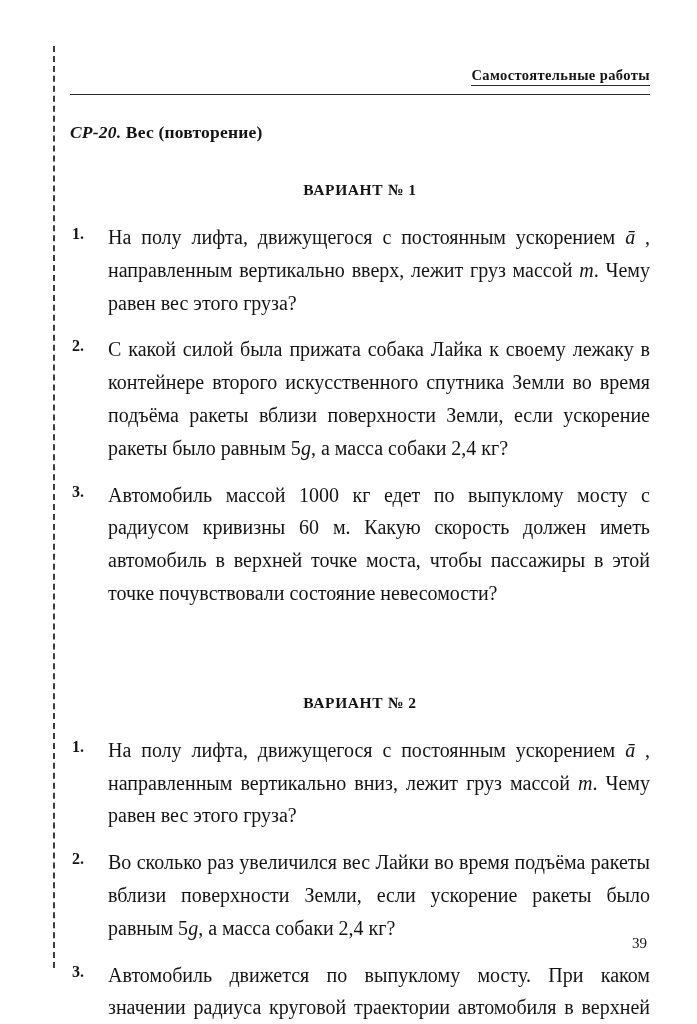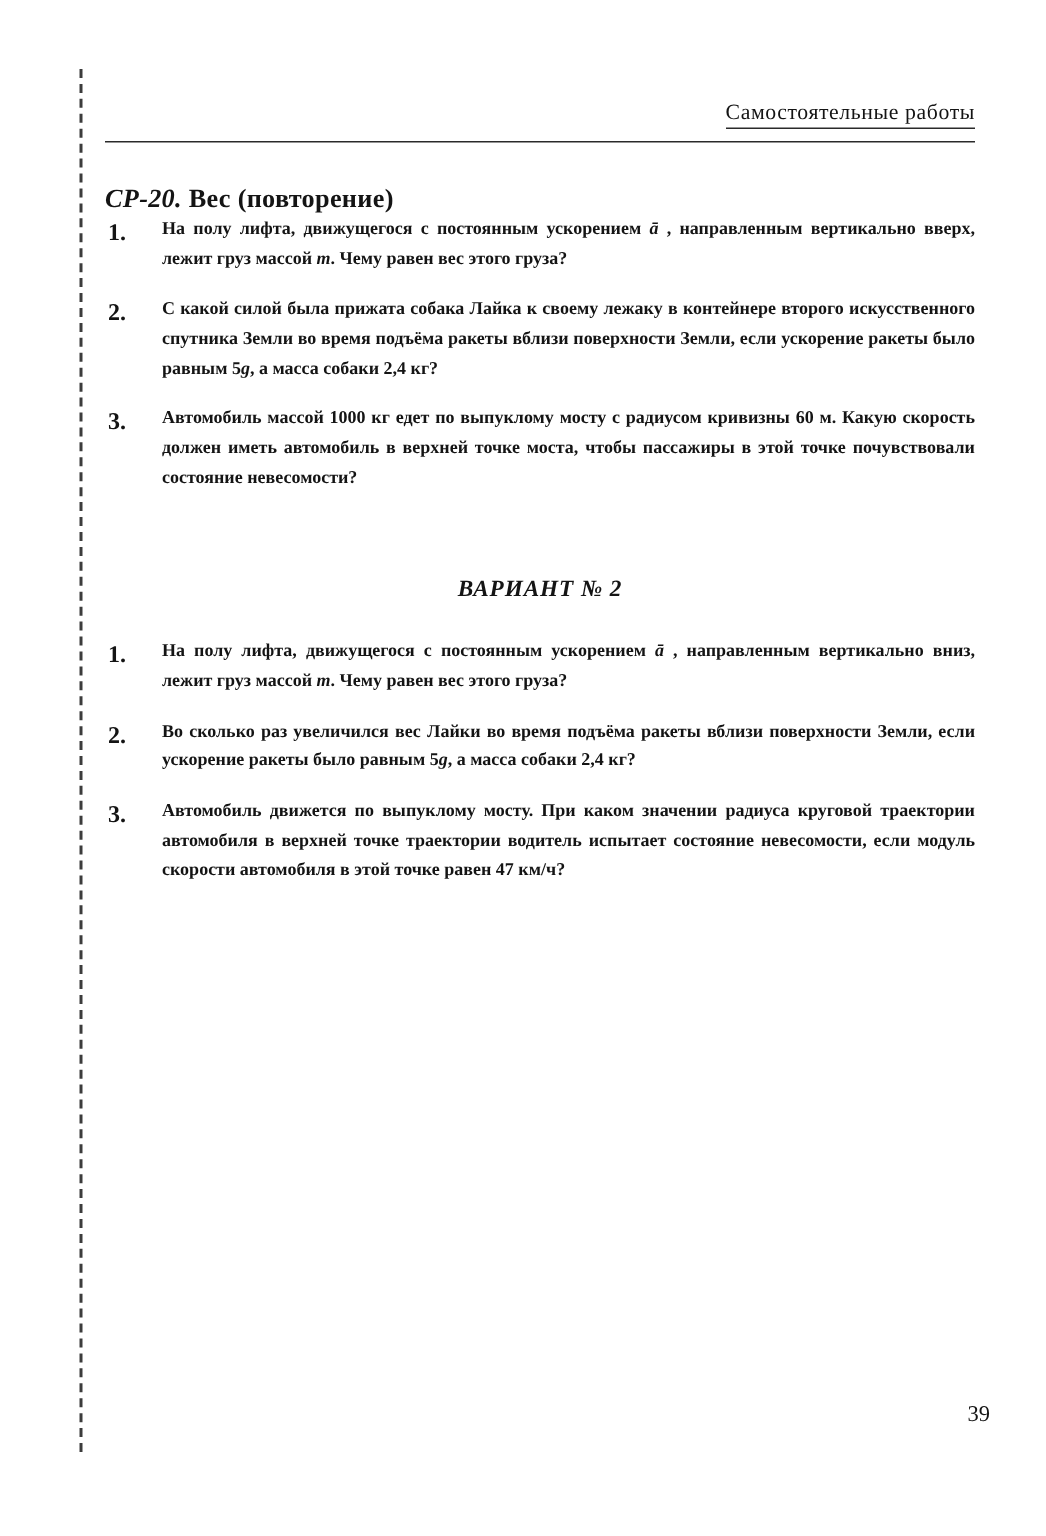--- a/index.html
+++ b/index.html
@@ -25,66 +25,66 @@
     left: 70px;
     top: 66px;
     width: 580px;
   }
   .running-head {
     text-align: right;
     border-bottom: 1px solid #2a2a2a;
     padding-bottom: 10px;
   }
   .rh-text {
-    font-weight: 400;
+    font-weight: 700;
     font-size: 14.5px;
     letter-spacing: 0.4px;
     border-bottom: 1px solid #2a2a2a;
     padding-bottom: 2px;
   }
   .title {
     text-align: left;
     font-size: 17.5px;
     font-weight: 700;
     margin: 27px 0 0 0;
     letter-spacing: 0.2px;
   }
   .title-code { font-style: italic; }
   .variant-heading {
     text-align: center;
     font-size: 15.5px;
     font-weight: 700;
     margin: 38px 0 22px 0;
     letter-spacing: 0.6px;
   }
-  .variant + .variant .variant-heading { margin-top: 56px; font-style: italic; }
+  .variant + .variant .variant-heading { margin-top: 84px; }
   .problem {
     display: flex;
     margin-bottom: 14px;
   }
   .pnum {
     flex: 0 0 38px;
     width: 38px;
     font-weight: 700;
     font-size: 16px;
     padding-left: 2px;
     box-sizing: border-box;
     line-height: 1.64;
   }
   .ptext {
     flex: 1;
-    font-weight: 700;
-    font-size: 12px;
+    font-weight: 400;
+    font-size: 20px;
     line-height: 1.64;
     text-align: justify;
   }
   .ptext i { font-style: italic; }
   .page-number {
     position: absolute;
-    right: 37px;
+    right: 50px;
     bottom: 72px;
     font-size: 15px;
     font-weight: 400;
   }
 </style>
 </head>
 <body>
 
 <div class="sheet">
   <div class="binding-line"></div>
@@ -93,20 +93,21 @@
 
     <div class="running-head">
       <span class="rh-text">Самостоятельные работы</span>
     </div>
 
     <h1 class="title">
       <span class="title-code">СР-20.</span><span class="title-name"> Вес (повторение)</span>
     </h1>
 
     <section class="variant">
+      <h2 class="variant-heading">ВАРИАНТ № 1</h2>
       <div class="problem-list">
           <div class="problem">
             <div class="pnum">1.</div>
             <div class="ptext">На полу лифта, движущегося с постоянным ускорением <i>ā</i> , направленным вертикально вверх, лежит груз массой <i>m</i>. Чему равен вес этого груза?</div>
           </div>
           <div class="problem">
             <div class="pnum">2.</div>
             <div class="ptext">С какой силой была прижата собака Лайка к своему лежаку в контейнере второго искусственного спутника Земли во время подъёма ракеты вблизи поверхности Земли, если ускорение ракеты было равным 5<i>g</i>, а масса собаки 2,4 кг?</div>
           </div>
           <div class="problem">

